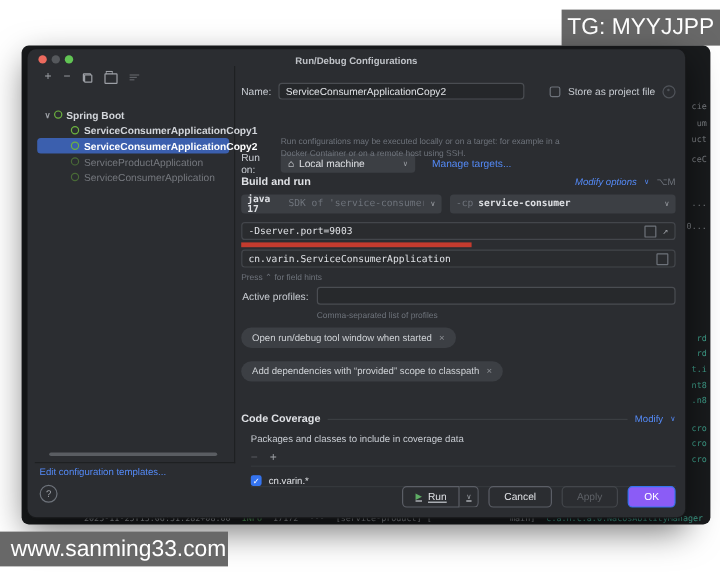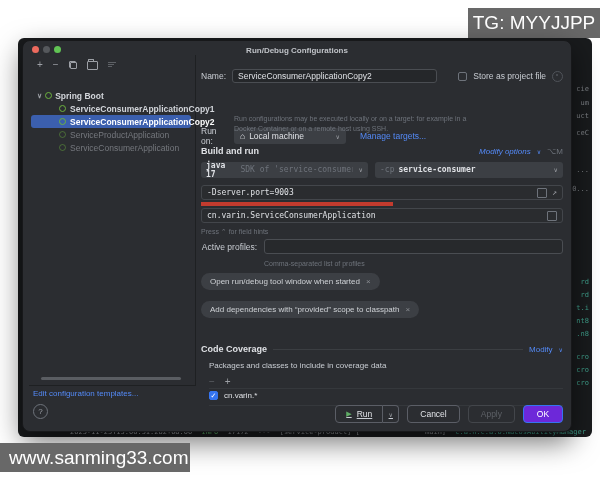--- a/index.html
+++ b/index.html
@@ -82,26 +82,26 @@
   .expand{color:#9da0a6;font-size:8px;flex:none;}
   .redline{position:absolute;left:178px;top:161px;width:192px;height:4px;background:#c33b2e;}
   .chip{position:absolute;left:178px;display:inline-flex;align-items:center;gap:6px;height:17px;
     background:#3c3f44;border-radius:9px;padding:0 9px;font-size:8px;color:#cfd2d6;}
   .chip .x{color:#8a8d92;}
   .rule{flex:1;height:1px;background:#3b3e42;}
   .covtools{position:absolute;left:186px;right:8px;top:334px;height:13px;display:flex;gap:10px;
     align-items:center;color:#9da0a6;font-size:10px;border-bottom:1px solid #35383c;}
   .covtools .min{color:#5d6066;}
   .covrow{position:absolute;left:186px;right:8px;top:350px;height:14px;display:flex;gap:6px;
-    align-items:flex-start;font-size:8px;color:#dfe1e5;border-bottom:1px solid #35383c;}
+    align-items:flex-end;font-size:8px;color:#dfe1e5;border-bottom:1px solid #35383c;}
   .btns{position:absolute;right:8px;top:364px;display:flex;gap:8px;align-items:center;}
   .btn{height:18px;border:1px solid #5b5e66;border-radius:4px;background:transparent;color:#dfe1e5;
     font-size:8.5px;display:flex;align-items:center;justify-content:center;padding:0 12px;box-sizing:border-box;}
   .btn.apply{color:#5d6066;border-color:#43464b;}
-  .btn.ok{background:#6d28d9;border-color:#3574f0;color:#fff;min-width:40px;}
+  .btn.ok{background:#8b5cf6;border-color:#3574f0;color:#fff;min-width:40px;}
   .split{display:flex;text-decoration:underline;}
   .split .bmain{border-radius:4px 0 0 4px;gap:5px;padding:0 10px;}
   .split .barrow{border-radius:0 4px 4px 0;border-left:0;width:16px;padding:0;color:#9da0a6;font-size:6px;}
   .play{color:#5fad65;font-size:7px;}
 </style>
 </head>
 <body>
 
 <div class="wm-top">TG: MYYJJPP</div>
 

